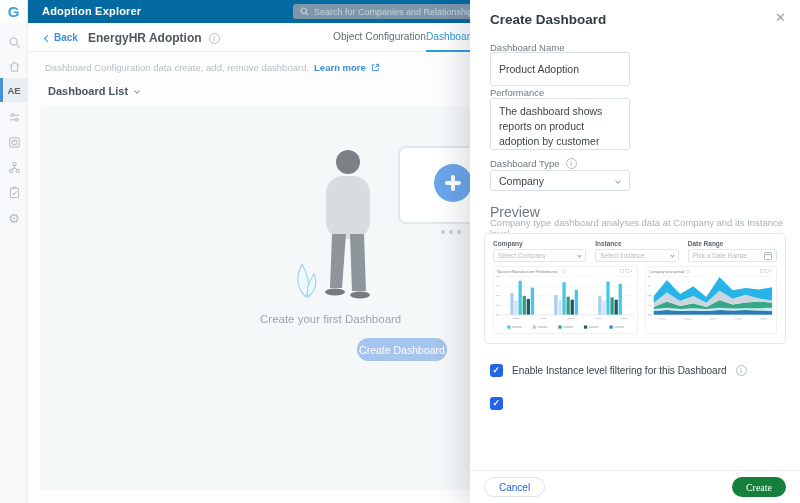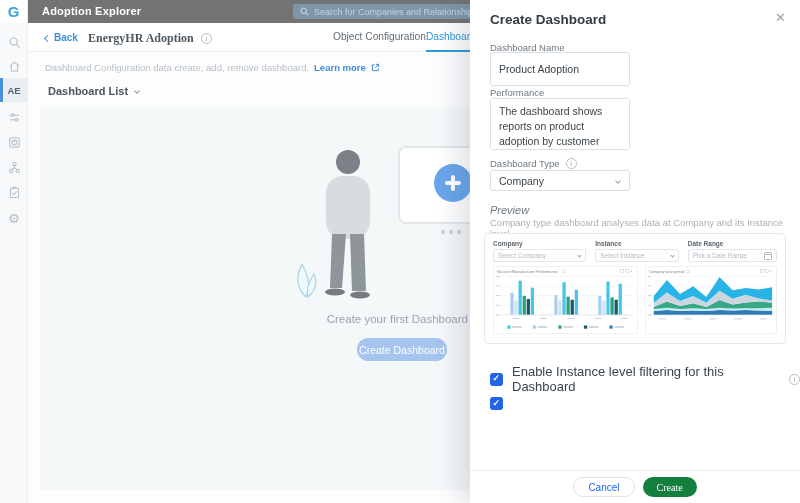--- a/index.html
+++ b/index.html
@@ -11,32 +11,32 @@
   .rail .logo { height:23px; background:#fff; display:flex; align-items:center; justify-content:center;
                 font-size:15px; font-weight:bold; color:#38a1de; }
   .rail-ic { position:absolute; left:0; width:28px; height:22px; display:flex; align-items:center; justify-content:center; color:#b4bfc7; }
   .rail-ic svg { display:block; }
   .rail-ae { position:absolute; left:0; top:78px; width:28px; height:24px; background:#e9eef2; display:flex; align-items:center; justify-content:center;
              font-size:9.5px; font-weight:bold; color:#5a656d; }
   .rail-ae::before { content:""; position:absolute; left:0; top:0; bottom:0; width:3px; background:#4a90d9; }
   .gear-glyph { font-size:13px; line-height:1; }
 
   
-  .topbar { position:absolute; left:28px; right:0; top:0; height:23px; background:#737373; z-index:1; }
+  .topbar { position:absolute; left:28px; right:0; top:0; height:23px; background:#0369a1; z-index:1; }
   .topbar-title { position:absolute; left:14px; top:5px; color:#fff; font-size:11px; font-weight:bold; letter-spacing:.2px; }
   .search { position:absolute; left:265px; top:4px; width:274px; height:15px; background:#7e96a9; border-radius:3px;
             display:flex; align-items:center; gap:5px; padding:0 7px; }
   .search .ph { color:#c6d3dd; font-size:9px; white-space:nowrap; }
 
   
   .header { position:absolute; left:28px; right:0; top:23px; height:29px; background:#fff; border-bottom:1px solid #eceff2; z-index:1; }
   .back { position:absolute; left:17px; top:9px; display:flex; align-items:center; gap:4px; color:#3e8edb; font-size:10px; font-weight:bold; cursor:pointer; }
   .chev { display:inline-block; width:5px; height:5px; border-right:1.4px solid #8f99a1; border-bottom:1.4px solid #8f99a1; transform:rotate(45deg); }
   .chev.back-ch { border-color:#3e8edb; transform:rotate(135deg); margin-top:1px; }
-  .page-title { position:absolute; left:60px; top:8px; font-size:12px; font-weight:bold; color:#4d575f; display:flex; align-items:center; gap:7px;font-family:Liberation Serif, serif; }
+  .page-title { position:absolute; left:60px; top:8px; font-size:12px; font-weight:bold; color:#4d575f; display:flex; align-items:center; gap:7px; }
   .info { display:inline-flex; width:11px; height:11px; border:1px solid #b4bec5; border-radius:50%;
           align-items:center; justify-content:center; font-size:7px; color:#97a1a8; font-weight:normal; flex:none; }
   .tabs { position:absolute; left:305px; top:0; height:29px; display:flex; }
   .tab { height:29px; display:flex; align-items:center; font-size:10.2px; color:#626d75; border-bottom:2px solid transparent; cursor:pointer; white-space:nowrap; }
   .tab.active { color:#2e9bd7; border-bottom-color:#2e9bd7; }
 
   
   .content { position:absolute; left:28px; right:0; top:52px; bottom:0; background:#fdfdfe; z-index:1; }
   .helper { position:absolute; left:17px; top:10px; font-size:9.5px; color:#b6bfc6; display:flex; align-items:center; gap:5px; }
   .learn { color:#3e8edb; font-weight:bold; cursor:pointer; }
@@ -45,62 +45,62 @@
   .panel { position:absolute; left:12px; top:55px; width:565px; height:383px; background:#f5f8f9; border-radius:4px; }
 
   .person { position:absolute; left:276px; top:92px; }
   .mock-card { position:absolute; left:370px; top:94px; width:112px; height:78px; background:#fff; border:2px solid #e2e7eb; border-radius:8px; }
   .plus-btn { position:absolute; left:406px; top:112px; width:38px; height:38px; border-radius:50%; background:#69a6ea; }
   .plus-btn::before { content:""; position:absolute; left:11px; top:17px; width:16px; height:4px; background:#fff; border-radius:2px; }
   .plus-btn::after  { content:""; position:absolute; left:17px; top:11px; width:4px; height:16px; background:#fff; border-radius:2px; }
   .dots { position:absolute; left:413px; top:178px; display:flex; gap:4px; }
   .dots span { width:4px; height:4px; border-radius:50%; background:#c8cfd5; }
   .leaf { position:absolute; left:266px; top:205px; }
-  .empty-msg { position:absolute; left:240px; top:261px; width:200px; text-align:right; font-size:11.5px; color:#9aa5ad; }
+  .empty-msg { position:absolute; left:232px; top:261px; width:200px; text-align:left; font-size:11.5px; color:#9aa5ad; }
   .create-db-btn { position:absolute; left:329px; top:286px; width:90px; height:23px; border-radius:12px; background:#a5c4ee;
                    color:#fff; font-size:10.5px; display:flex; align-items:center; justify-content:center; cursor:pointer; border:none; }
 
   
   .drawer { position:absolute; left:470px; top:0; width:330px; height:503px; background:#fff; z-index:10;
             box-shadow:-10px 0 26px rgba(50,65,85,.16); }
   .d-title { position:absolute; left:20px; top:12px; font-size:13.5px; font-weight:bold; color:#323c43; }
   .close { position:absolute; right:12px; top:8px; color:#9aa3ab; font-size:13px; cursor:pointer; padding:2px; }
   .close::before { content:"\2715"; }
   .lbl { position:absolute; left:20px; font-size:9.5px; color:#6e7980; }
   .fld { position:absolute; left:20px; width:140px; border:1px solid #d9dfe4; border-radius:3px; background:#fff;
          font-size:10.5px; color:#3b454c; font-family:"Liberation Sans", sans-serif; }
   input.fld { height:21px; padding:16px 8px; }
   textarea.fld { height:52px; padding:5px 8px; line-height:1.45; resize:none; }
   .type-row { position:absolute; left:20px; top:158px; display:flex; align-items:center; gap:6px; font-size:9.5px; color:#6e7980; }
   .select { position:absolute; left:20px; top:170px; width:140px; height:21px; border:1px solid #d9dfe4; border-radius:3px;
             display:flex; align-items:center; padding:0 8px; font-size:10.5px; color:#3b454c; cursor:pointer; }
   .select .chev { position:absolute; right:9px; width:4px; height:4px; border-color:#9aa4ac; }
-  .prev-lbl { position:absolute; left:20px; top:204px; font-size:11px; color:#6e7980;font-style:italic; }
+  .prev-lbl { position:absolute; left:20px; top:204px; font-size:14px; color:#6e7980; }
   .prev-helper { position:absolute; left:20px; top:217px; font-size:9.5px; color:#a8b1b8; }
 
   .prev-panel { position:absolute; left:14px; top:233px; width:302px; height:111px; border:1px solid #e4e9ed; border-radius:4px; background:#fff; }
   .pf-row { display:flex; gap:9px; padding:6px 8px 4px 8px; }
   .pf { position:relative; }
   .pf-lbl { font-size:6.5px; font-weight:bold; color:#5c666e; margin-bottom:2px; }
   .pf-box { height:13px; border:1px solid #e0e6eb; border-radius:2px; display:flex; align-items:center; padding:0 4px; }
   .pf-ph { font-size:6.5px; color:#b0bac2; white-space:nowrap; overflow:hidden; flex:1; }
   .pf .chev { width:3px; height:3px; border-width:1px; border-color:#9aa4ac; margin-left:2px; flex:none; }
   .cal { width:8px; height:8px; border:1px solid #aeb8c0; border-radius:1.5px; position:relative; flex:none; }
   .cal::before { content:""; position:absolute; left:0; right:0; top:1.5px; height:1px; background:#aeb8c0; }
   .charts-row { display:flex; gap:7px; padding:0 8px; }
   .chart-card { border:1px solid #eef2f5; border-radius:2px; background:#fff; }
   .chart-card svg { display:block; }
 
   .cb-row { position:absolute; left:20px; display:flex; align-items:center; gap:9px; }
   .cb { width:13px; height:13px; border-radius:3px; background:#2264e5; position:relative; cursor:pointer; flex:none; }
   .cb::after { content:"\2713"; position:absolute; left:2.5px; top:0.5px; color:#fff; font-size:9px; font-weight:bold; }
-  .cb-lbl { font-size:13px; color:#3a444c; }
+  .cb-lbl { font-size:10px; color:#3a444c;text-align:right; }
 
   .d-footer { position:absolute; left:0; right:0; bottom:0; height:33px; border-top:1px solid #e9edf0;
-              display:flex; align-items:center; justify-content:center; gap:8px; padding:0 14px; }
+              display:flex; align-items:center; justify-content:space-between; gap:8px; padding:0 14px; }
   .btn { height:20px; border-radius:10px; font-size:10px; display:flex; align-items:center; justify-content:center;
          padding:0 14px; cursor:pointer; border:none; font-family:"Liberation Sans", sans-serif; }
   .btn-cancel { background:#fff; border:1px solid #dce3e8; color:#2264e5; }
   .btn-create { background:#15803d; color:#fff;font-family:Liberation Serif, serif; }
 </style>
 </head>
 <body>
 
 <nav class="rail">
   <div class="logo">G</div>

